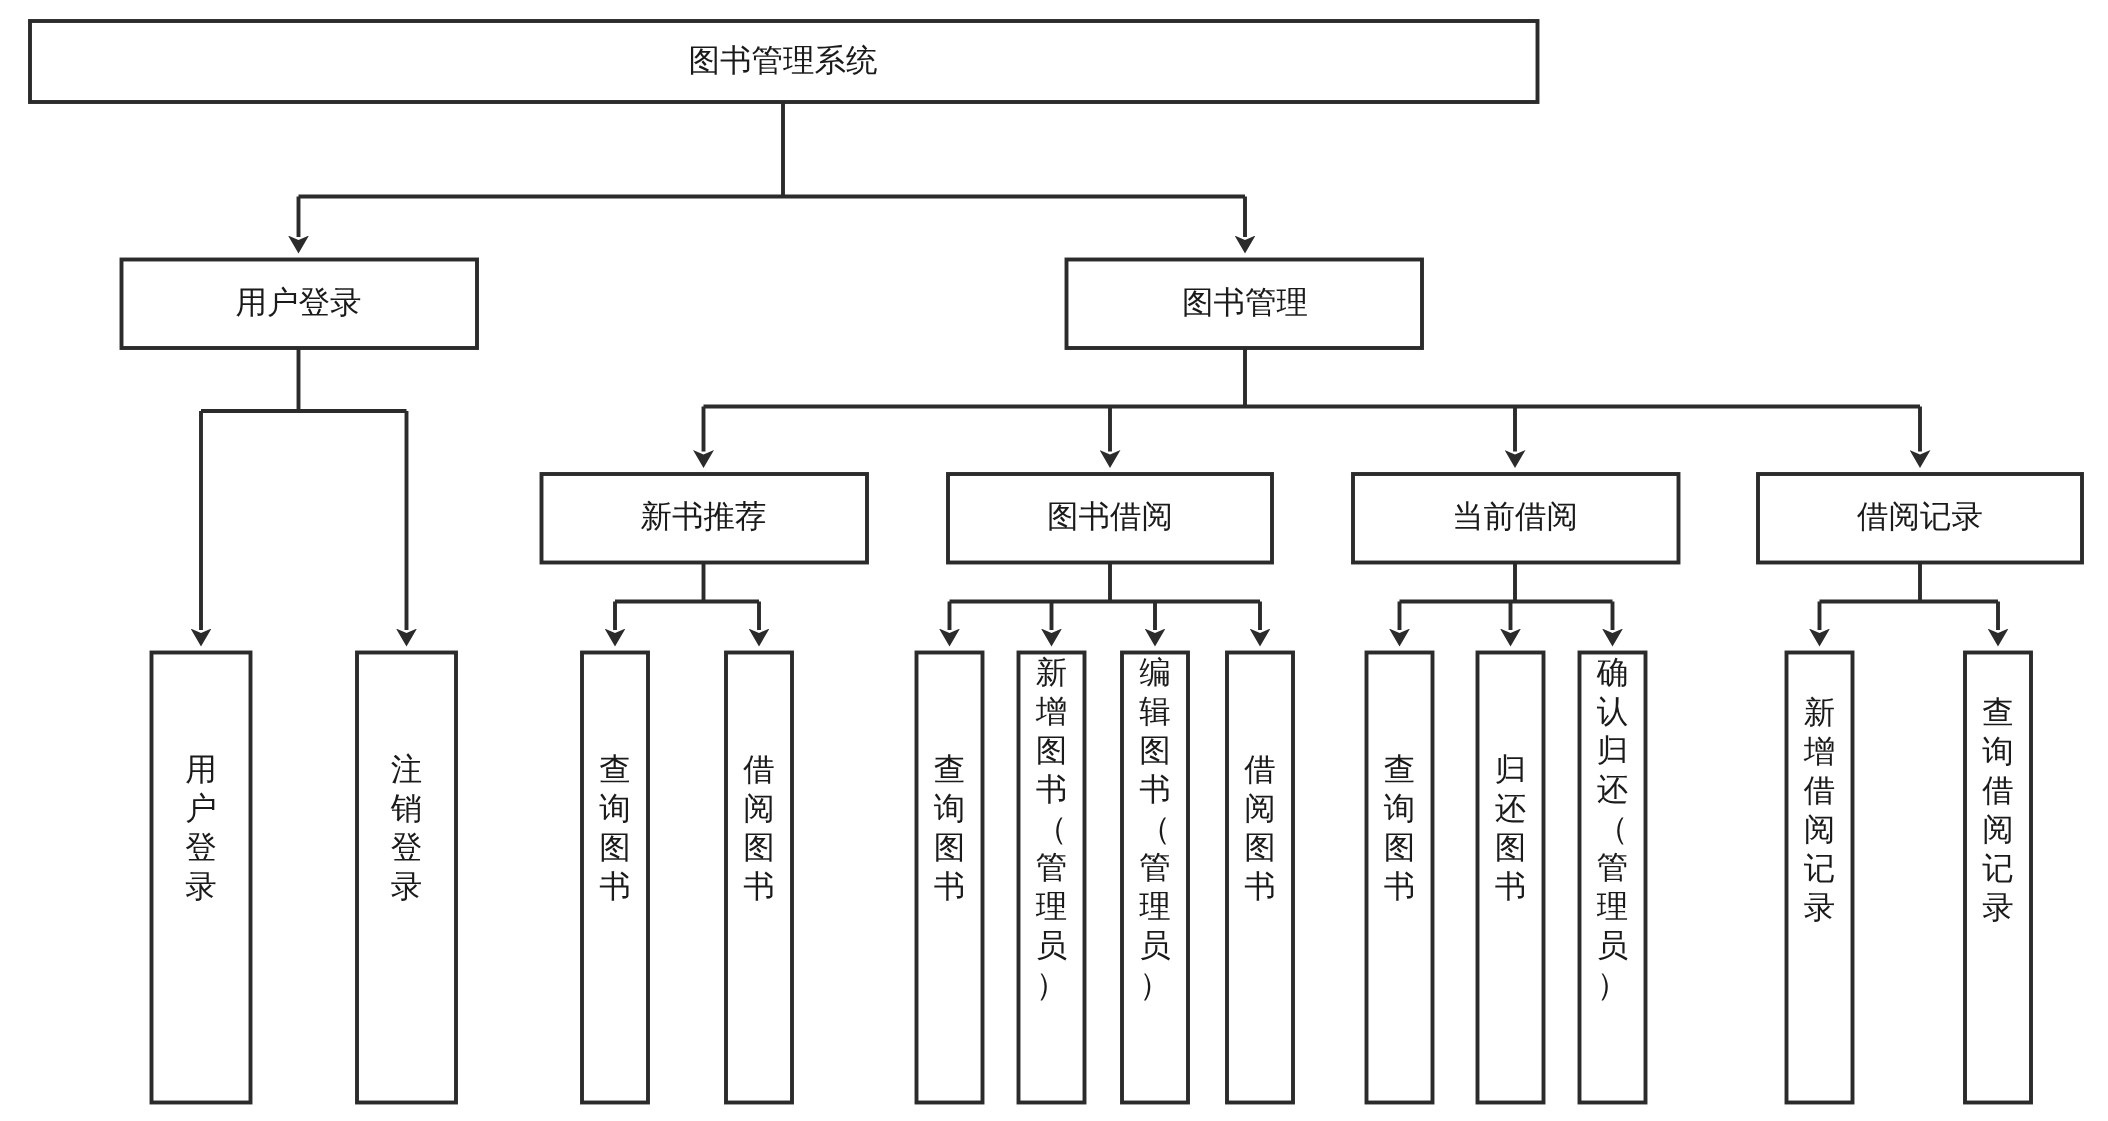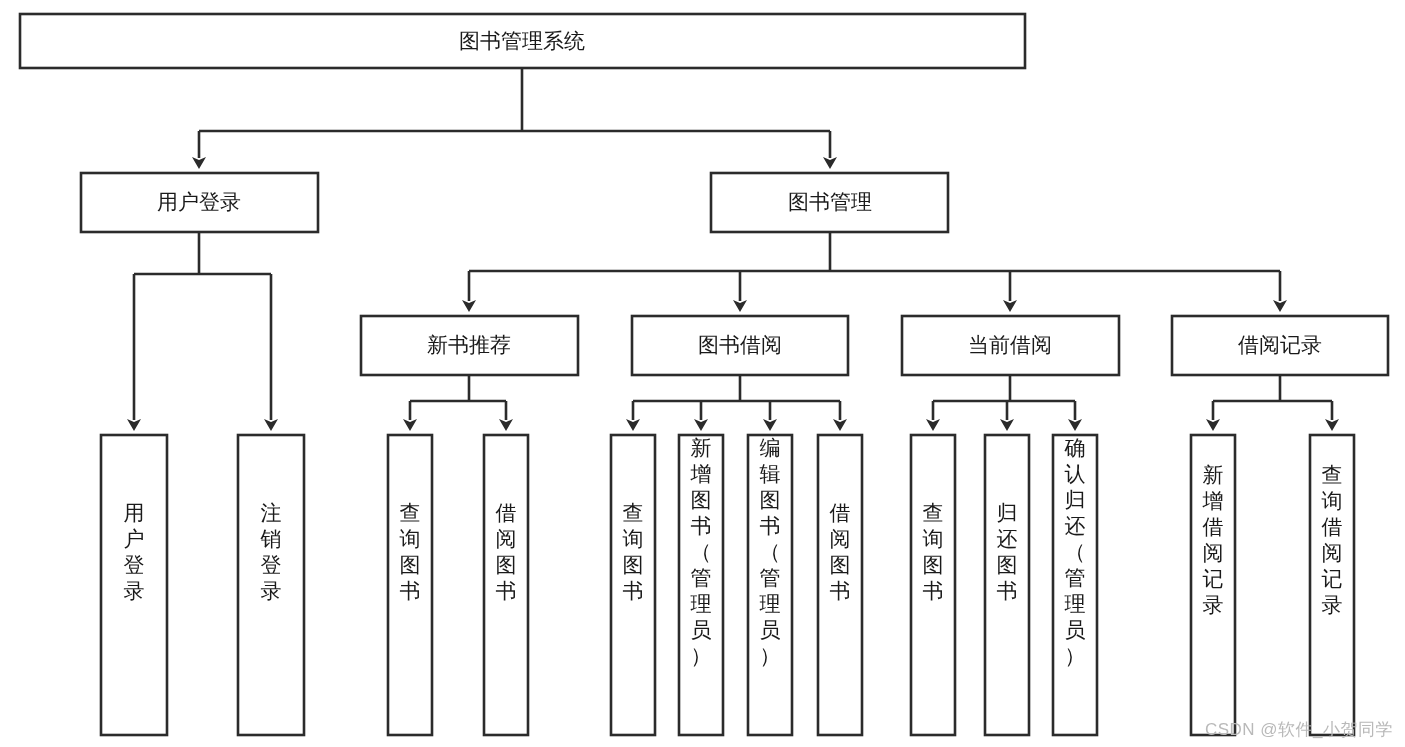--- a/index.html
+++ b/index.html
@@ -215,14 +215,13 @@
       <text class="node-label-vertical" x="1213" y="482"><tspan x="1213" y="482">新</tspan><tspan x="1213" y="508">增</tspan><tspan x="1213" y="534">借</tspan><tspan x="1213" y="560">阅</tspan><tspan x="1213" y="586">记</tspan><tspan x="1213" y="612">录</tspan></text>
     </g>
 
     <g>
       <rect class="node-box" x="1310" y="435" width="44" height="300"></rect>
       <text class="node-label-vertical" x="1332" y="482"><tspan x="1332" y="482">查</tspan><tspan x="1332" y="508">询</tspan><tspan x="1332" y="534">借</tspan><tspan x="1332" y="560">阅</tspan><tspan x="1332" y="586">记</tspan><tspan x="1332" y="612">录</tspan></text>
     </g>
 
   </svg>
 
-  <div class="watermark">CSDN @软件_小贺同学</div>
 </div>
 
 </body></html>

